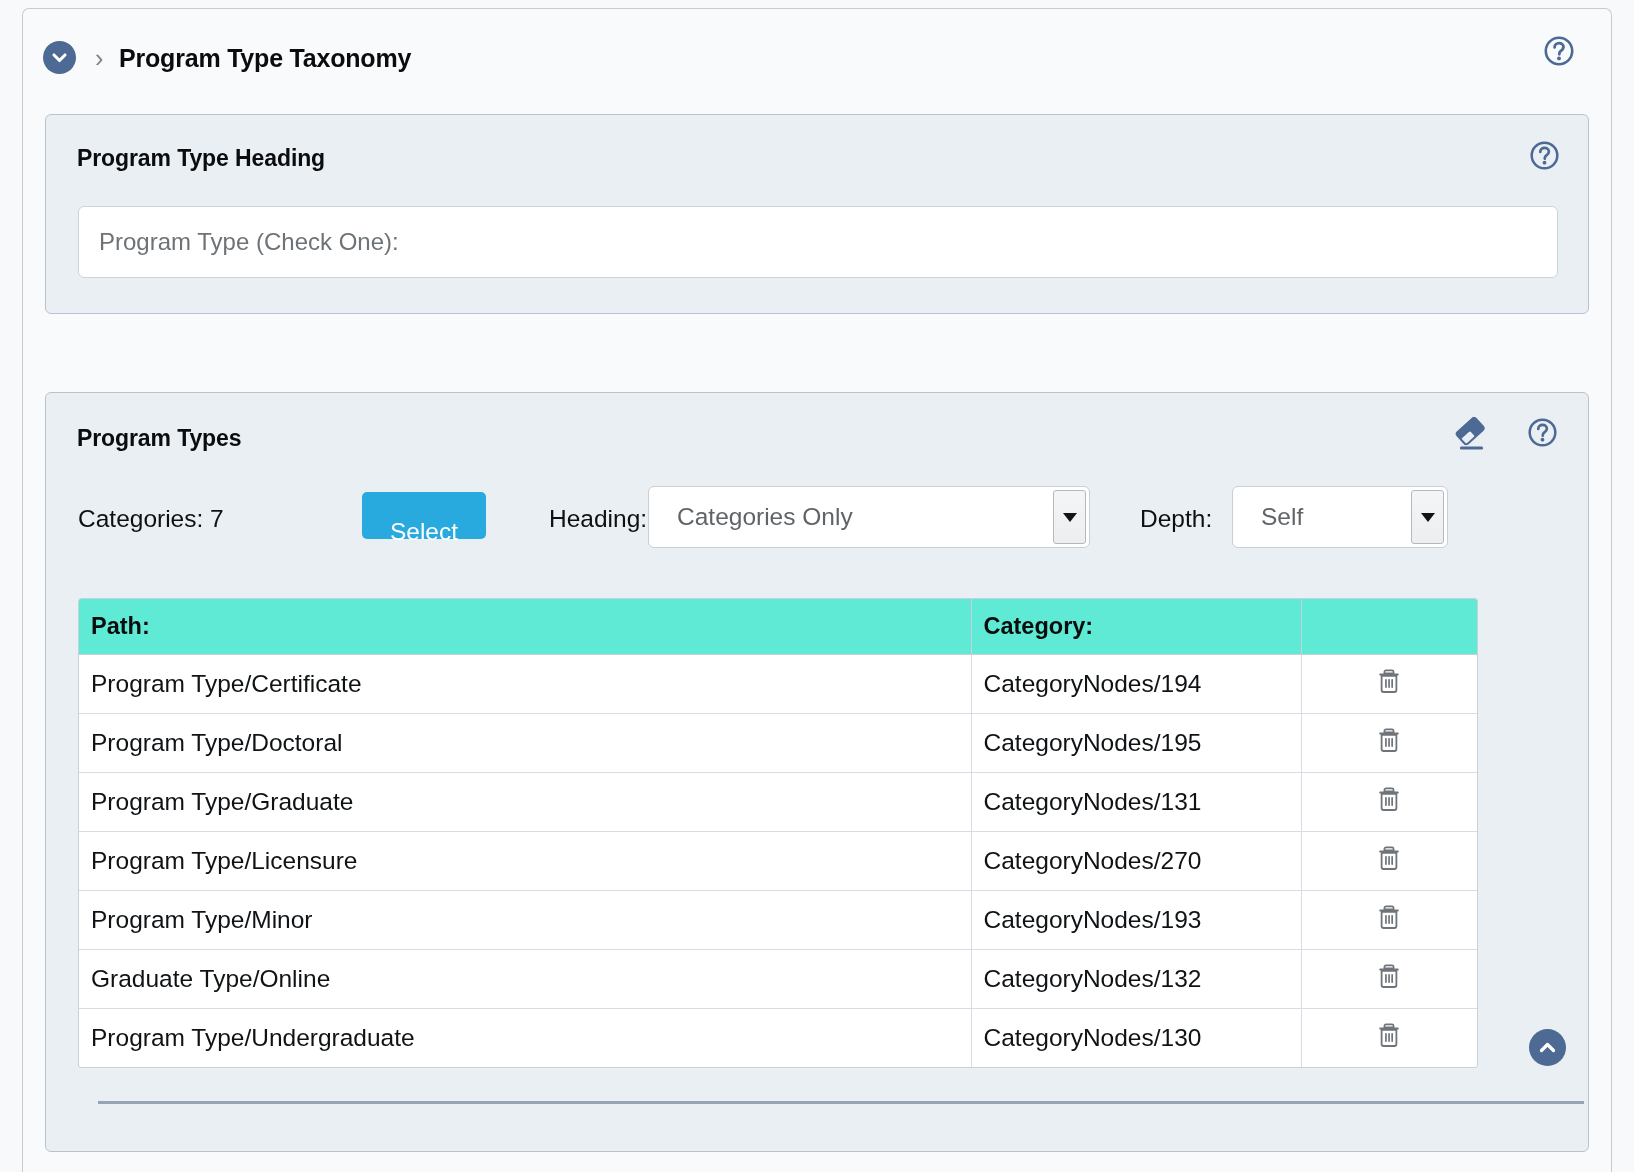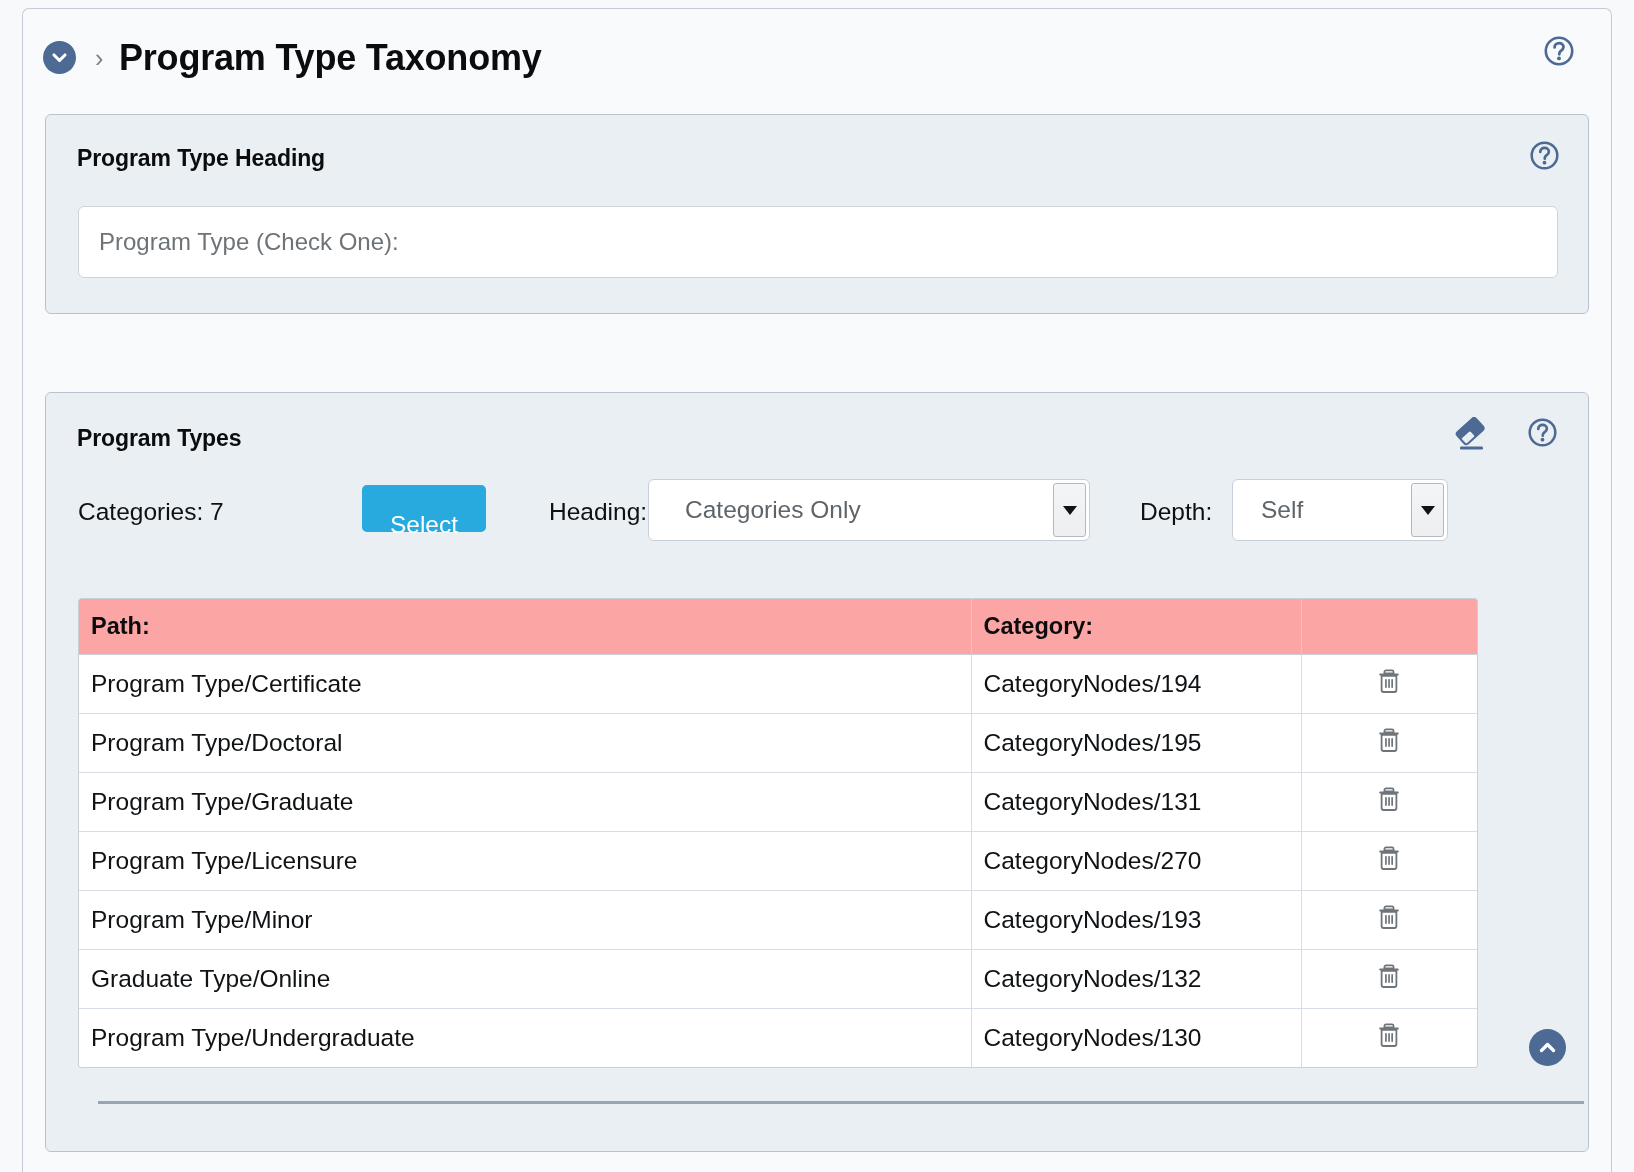--- a/index.html
+++ b/index.html
@@ -58,21 +58,21 @@
     top: 34px;
     font-size: 25px;
     color: #7c858e;
     font-weight: 400;
     line-height: 30px;
   }
   .crumb-title {
     position: absolute;
     left: 96px;
     top: 32px;
-    font-size: 36px;
+    font-size: 25px;
     font-weight: bold;
     color: #0b0c0d;
     letter-spacing: -0.2px;
     line-height: 34px;
     white-space: nowrap;
   }
   .help-top {
     position: absolute;
     right: 36px;
     top: 26px;
@@ -139,21 +139,21 @@
     right: 98px;
     top: 24px;
     cursor: pointer;
   }
   #types-card .card-help { right: 30px; top: 24px; }
 
   
   .controls {
     position: absolute;
     left: 0;
-    top: 88px;
+    top: 95px;
     width: 100%;
     height: 90px;
   }
   .cat-count {
     position: absolute;
     left: 32px;
     top: 17px;
     font-size: 24.5px;
     color: #0e1011;
     white-space: nowrap;
@@ -215,41 +215,41 @@
     justify-content: center;
     flex: none;
   }
   .sel-arrow i {
     display: block;
     width: 0; height: 0;
     border-left: 7.5px solid transparent;
     border-right: 7.5px solid transparent;
     border-top: 9px solid #111315;
   }
-  #return-select { left: 602px; top: -2px; width: 442px; padding-left: 8px; }
+  #return-select { left: 602px; top: -2px; width: 442px; }
   #depth-select  { left: 1186px; top: -2px; width: 216px; }
 
   
   .tbl-wrap {
     position: absolute;
     left: 32px;
     top: 205px;
     width: 1400px;
     border: 1px solid #c8d1da;
     border-radius: 3px;
     background: #fff;
     overflow: hidden;
   }
   table.paths {
     width: 100%;
     border-collapse: collapse;
     table-layout: fixed;
   }
   table.paths th {
-    background: #fca5a5;
+    background: #5eead4;
     text-align: left;
     font-size: 23.5px;
     font-weight: bold;
     color: #0b0c0d;
     padding: 14px 0 14px 12px;
     border-bottom: 1px solid #c8d1da;
     border-right: 1px solid #c8d1da;
   }
   table.paths th.c3 { border-right: none; }
   table.paths td {

